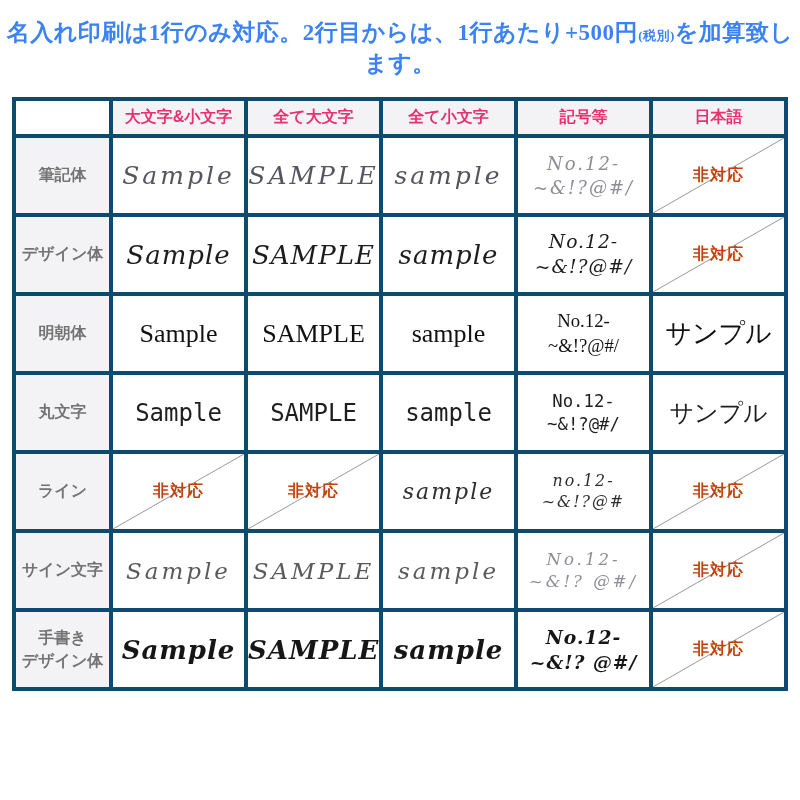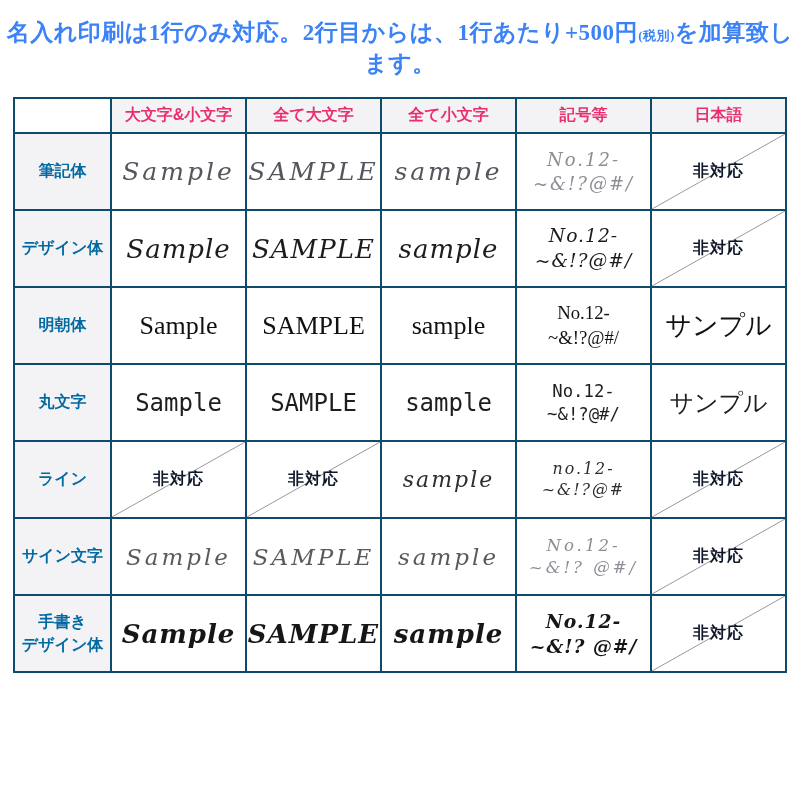--- a/index.html
+++ b/index.html
@@ -25,38 +25,38 @@
   }
   table.font-table {
     border-collapse: collapse;
     table-layout: fixed;
     width: 772px;
     margin: 18px auto 0 auto;
     border: 2px solid #000;
     background: #fff;
   }
   .font-table th, .font-table td {
-    border: 2px solid #0c4a6e;
+    border: 4px solid #0c4a6e;
     padding: 0;
     text-align: center;
     vertical-align: middle;
     overflow: hidden;
   }
   .font-table th {
     height: 33px;
     background: #f3f3f5;
     color: #e8306e;
     font-family: "Liberation Sans", "DejaVu Sans", sans-serif;
     font-weight: 700;
     font-size: 16px;
   }
   .font-table th.corner { background: #ffffff; }
   .font-table td.row-label {
     background: #f3f3f5;
-    color: #0369a1;
+    color: #737373;
     font-family: "Liberation Sans", "DejaVu Sans", sans-serif;
     font-weight: 700;
     font-size: 16px;
     white-space: pre-line;
     line-height: 1.4;
   }
   .font-table td.cell {
     height: 75px;
     position: relative;
     background: #fff;
@@ -85,21 +85,21 @@
     width: 100%; height: 100%;
     display: block;
   }
   td.na .diag line { stroke: #999; stroke-width: 1; }
   .na-text {
     position: relative;
     font-family: "Liberation Sans", "DejaVu Sans", sans-serif;
     font-style: normal;
     font-weight: 700;
     font-size: 16px;
-    color: #0f172a;
+    color: #c2410c;
     letter-spacing: 1px;
   }
 </style>
 </head>
 <body>
 
 <div class="page-title"><span>名入れ印刷は1行のみ対応。2行目からは、1行あたり+500円</span><span class="tax-note">(税別)</span><span>を加算致します。</span></div>
 
 <table class="font-table">
   <colgroup>

